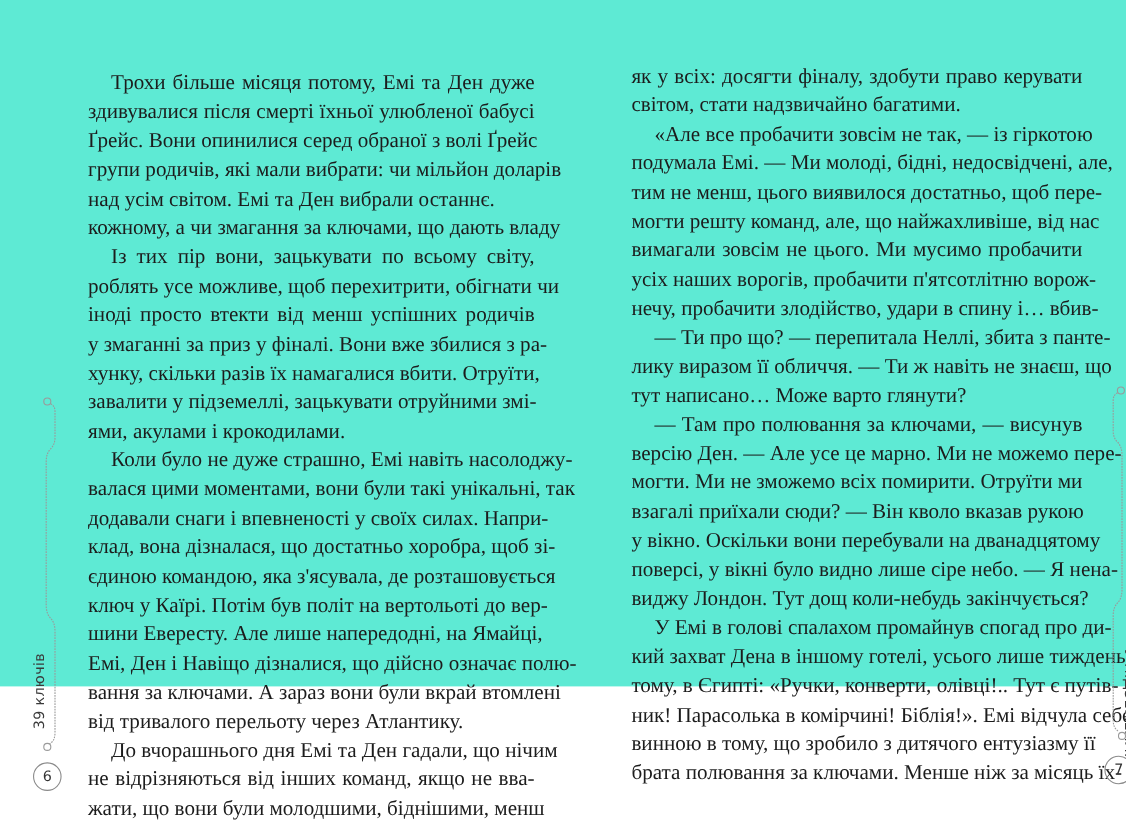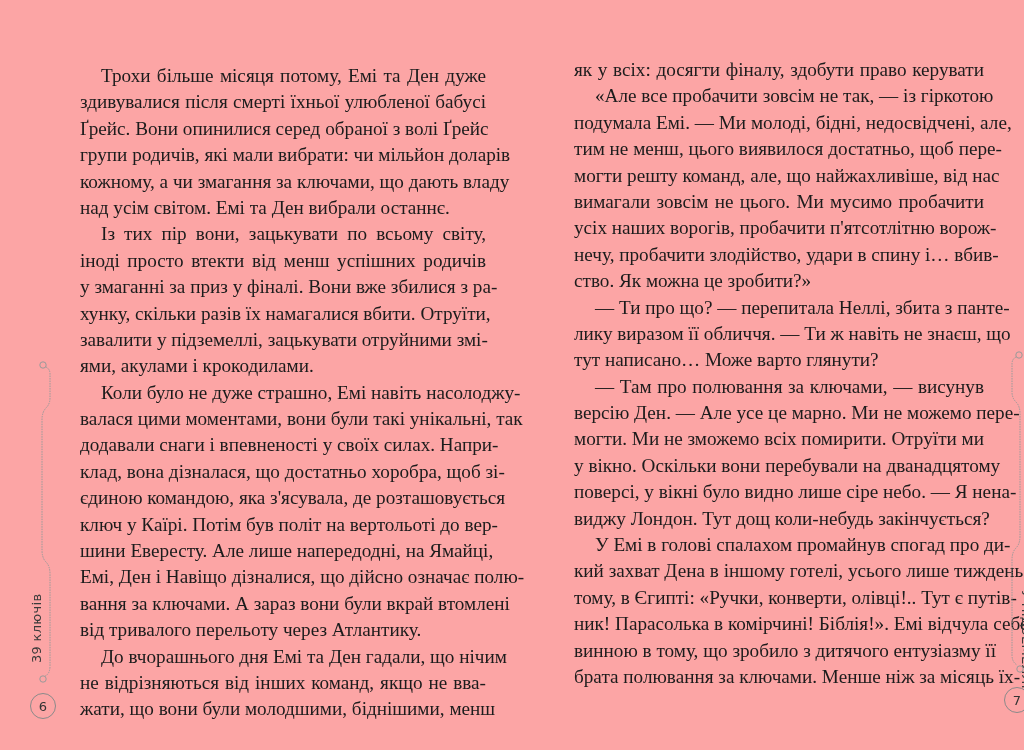--- a/index.html
+++ b/index.html
@@ -6,22 +6,22 @@
     margin: 0;
     padding: 0;
     width: 1024px;
     height: 750px;
     overflow: hidden;
     background: #ffffff;
   }
   .spread {
     position: relative;
     width: 1024px;
-    height: 750px;
-    background: #fca5a5;
+    height: 624px;
+    background: #5eead4;
   }
   .page {
     position: absolute;
     top: 0;
     height: 750px;
   }
   .page-left { left: 0; width: 512px; }
   .page-right { left: 531px; width: 512px; }
 
   .text-block {
@@ -99,23 +99,24 @@
 <body>
 
 <div class="spread">
 
   <div class="page page-left">
     <div class="text-block" id="left-text">
         <span class="line indent">Трохи більше місяця потому, Емі та Ден дуже</span>
         <span class="line">здивувалися після смерті їхньої улюбленої бабусі</span>
         <span class="line">Ґрейс. Вони опинилися серед обраної з волі Ґрейс</span>
         <span class="line">групи родичів, які мали вибрати: чи мільйон доларів</span>
+        <span class="line last">над усім світом. Емі та Ден вибрали останнє.</span>
         <span class="line">кожному, а чи змагання за ключами, що дають владу</span>
-        <span class="line last">над усім світом. Емі та Ден вибрали останнє.</span>
         <span class="line indent">Із тих пір вони, зацькувати по всьому світу,</span>
+        <span class="line">роблять усе можливе, щоб перехитрити, обігнати чи</span>
         <span class="line">іноді просто втекти від менш успішних родичів</span>
         <span class="line">у змаганні за приз у фіналі. Вони вже збилися з ра-</span>
         <span class="line">хунку, скільки разів їх намагалися вбити. Отруїти,</span>
         <span class="line">завалити у підземеллі, зацькувати отруйними змі-</span>
         <span class="line last">ями, акулами і крокодилами.</span>
         <span class="line indent">Коли було не дуже страшно, Емі навіть насолоджу-</span>
         <span class="line">валася цими моментами, вони були такі унікальні, так</span>
         <span class="line">додавали снаги і впевненості у своїх силах. Напри-</span>
         <span class="line">клад, вона дізналася, що достатньо хоробра, щоб зі-</span>
         <span class="line">єдиною командою, яка з'ясувала, де розташовується</span>
@@ -136,34 +137,35 @@
         <circle cx="23" cy="339" r="3.2" fill="none" stroke="#9a9a9a" stroke-width="1"></circle>
       </svg>
     </div>
     <div class="running-head">39 ключів</div>
     <div class="page-number">6</div>
   </div>
 
   <div class="page page-right">
     <div class="text-block" id="right-text">
         <span class="line">як у всіх: досягти фіналу, здобути право керувати</span>
+        <span class="line last">світом, стати надзвичайно багатими.</span>
         <span class="line indent">«Але все пробачити зовсім не так, — із гіркотою</span>
         <span class="line">подумала Емі. — Ми молоді, бідні, недосвідчені, але,</span>
         <span class="line">тим не менш, цього виявилося достатньо, щоб пере-</span>
         <span class="line">могти решту команд, але, що найжахливіше, від нас</span>
         <span class="line">вимагали зовсім не цього. Ми мусимо пробачити</span>
         <span class="line">усіх наших ворогів, пробачити п'ятсотлітню ворож-</span>
         <span class="line">нечу, пробачити злодійство, удари в спину і… вбив-</span>
-        <span class="line last">ство. Як можна це зробити?»</span>
         <span class="line indent">— Ти про що? — перепитала Неллі, збита з панте-</span>
         <span class="line">лику виразом її обличчя. — Ти ж навіть не знаєш, що</span>
         <span class="line last">тут написано… Може варто глянути?</span>
         <span class="line indent">— Там про полювання за ключами, — висунув</span>
         <span class="line">версію Ден. — Але усе це марно. Ми не можемо пере-</span>
         <span class="line">могти. Ми не зможемо всіх помирити. Отруїти ми</span>
+        <span class="line">взагалі приїхали сюди? — Він кволо вказав рукою</span>
         <span class="line">у вікно. Оскільки вони перебували на дванадцятому</span>
         <span class="line">поверсі, у вікні було видно лише сіре небо. — Я нена-</span>
         <span class="line">виджу Лондон. Тут дощ коли-небудь закінчується?</span>
         <span class="line indent">У Емі в голові спалахом промайнув спогад про ди-</span>
         <span class="line">кий захват Дена в іншому готелі, усього лише тиждень</span>
         <span class="line">тому, в Єгипті: «Ручки, конверти, олівці!.. Тут є путів-</span>
         <span class="line">ник! Парасолька в комірчині! Біблія!». Емі відчула себе</span>
         <span class="line">винною в тому, що зробило з дитячого ентузіазму її</span>
         <span class="line">брата полювання за ключами. Менше ніж за місяць їх-</span>
       </div>

